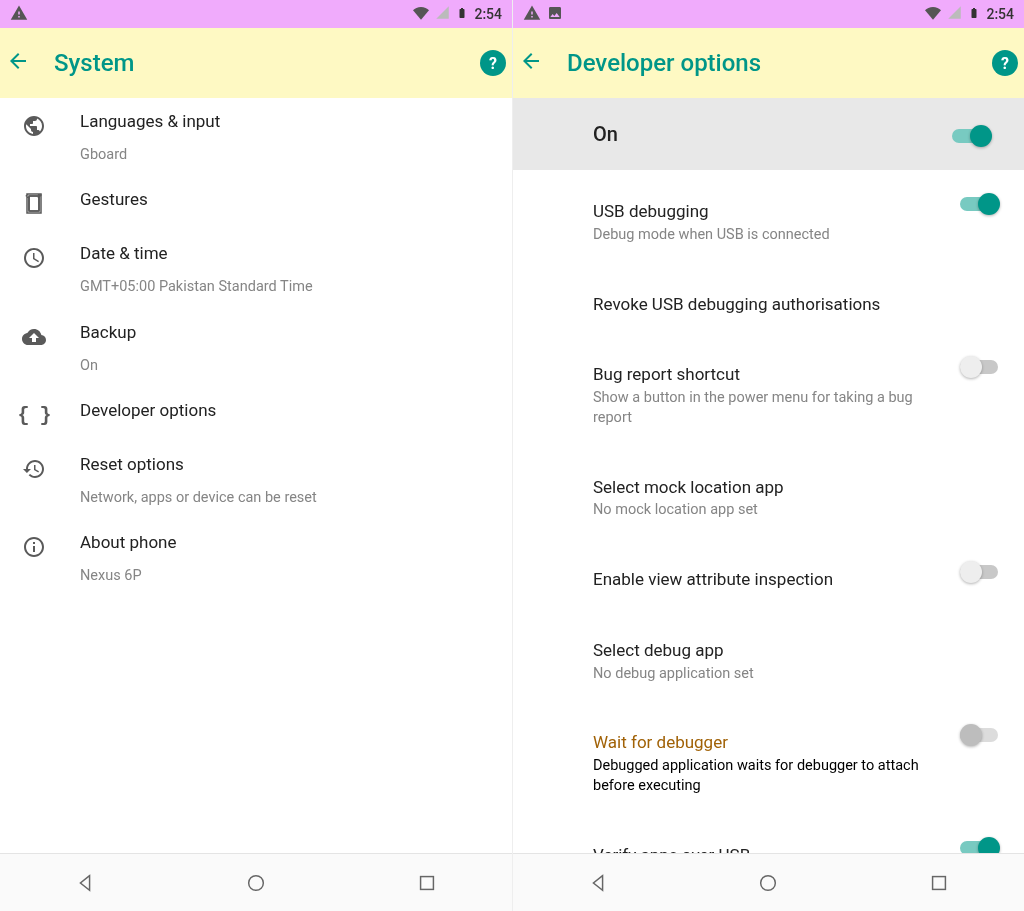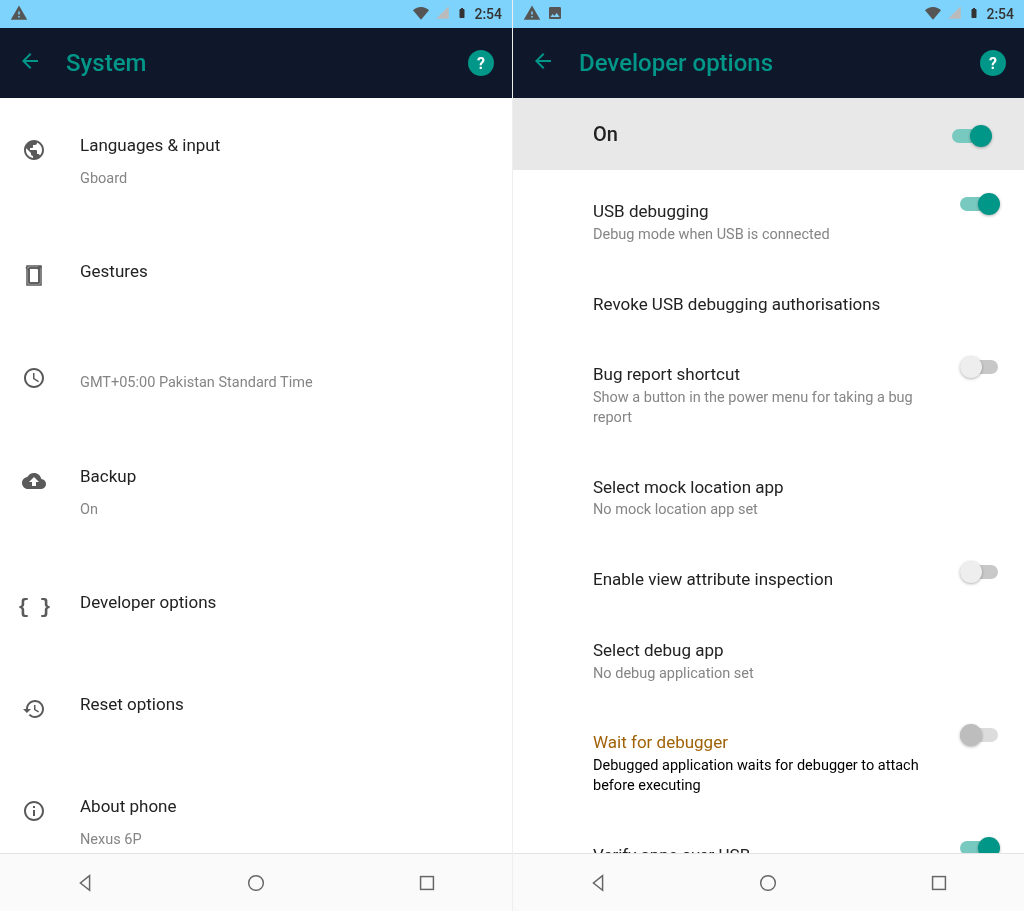--- a/index.html
+++ b/index.html
@@ -10,54 +10,54 @@
   height: 911px;
   overflow: hidden;
   display: flex;
 }
 .phone { width: 512px; height: 911px; display: flex; flex-direction: column; position: relative; }
 .phone + .phone { border-left: 1px solid #eee; }
 
 
 .status-bar {
   height: 28px;
-  background: #7dd3fc;
+  background: #f0abfc;
   display: flex;
   align-items: center;
   justify-content: space-between;
   padding: 0 10px;
   font-size: 14px;
   color: #333;
 }
 .status-left, .status-right { display: flex; align-items: center; gap: 6px; }
 .status-time { font-weight: 500; }
 
 
 .app-bar {
   height: 70px;
-  background: #0f172a;
+  background: #fef9c3;
   display: flex;
   align-items: center;
-  padding: 0 18px;
+  padding: 0 6px;
   gap: 24px;
 }
 .app-bar .back { color: #009688; font-size: 22px; cursor: pointer; }
 .app-title { color: #009688; font-size: 24px; font-weight: 500; flex: 1; }
 .help-btn {
   width: 26px; height: 26px; border-radius: 50%; background: #009688;
   color: #fff; display: flex; align-items: center; justify-content: center;
   font-size: 16px; font-weight: bold; cursor: pointer;
 }
 
 
 .content { flex: 1; overflow-y: auto; background: #fff; }
 .row {
   display: flex;
   align-items: flex-start;
-  padding: 36px 20px;
+  padding: 12px 20px;
   gap: 32px;
   cursor: pointer;
 }
 .row .icon {
   width: 28px; height: 28px; flex-shrink: 0;
   display: flex; align-items: center; justify-content: center;
   color: #5a5a5a; font-size: 20px;
   margin-top: 2px;
 }
 .row .icon svg { width: 24px; height: 24px; fill: #5a5a5a; }
@@ -176,20 +176,21 @@
       </div>
     </div>
 
     <div class="row">
       <div class="icon">
           <svg viewBox="0 0 24 24">
             <path d="M11.99 2C6.47 2 2 6.48 2 12s4.47 10 9.99 10C17.52 22 22 17.52 22 12S17.52 2 11.99 2zM12 20c-4.42 0-8-3.58-8-8s3.58-8 8-8 8 3.58 8 8-3.58 8-8 8zm.5-13H11v6l5.25 3.15.75-1.23-4.5-2.67z"></path>
           </svg>
         </div>
       <div class="text">
+        <div class="title">Date &amp; time</div>
         <div class="subtitle">GMT+05:00 Pakistan Standard Time</div>
       </div>
     </div>
 
     <div class="row">
       <div class="icon">
           <svg viewBox="0 0 24 24">
             <path d="M19.35 10.04C18.67 6.59 15.64 4 12 4 9.11 4 6.6 5.64 5.35 8.04 2.34 8.36 0 10.91 0 14c0 3.31 2.69 6 6 6h13c2.76 0 5-2.24 5-5 0-2.64-2.05-4.78-4.65-4.96zM14 13v4h-4v-4H7l5-5 5 5h-3z"></path>
           </svg>
         </div>
@@ -208,20 +209,21 @@
 
 
     <div class="row">
       <div class="icon">
           <svg viewBox="0 0 24 24">
             <path d="M13 3c-4.97 0-9 4.03-9 9H1l3.89 3.89.07.14L9 12H6c0-3.87 3.13-7 7-7s7 3.13 7 7-3.13 7-7 7c-1.93 0-3.68-.79-4.94-2.06l-1.42 1.42C8.27 19.99 10.51 21 13 21c4.97 0 9-4.03 9-9s-4.03-9-9-9zm-1 5v5l4.28 2.54.72-1.21-3.5-2.08V8H12z"></path>
           </svg>
         </div>
       <div class="text">
         <div class="title">Reset options</div>
+        <div class="subtitle">Network, apps or device can be reset</div>
       </div>
     </div>
 
     <div class="row">
       <div class="icon">
           <svg viewBox="0 0 24 24">
             <path d="M11 17h2v-6h-2v6zm1-15C6.48 2 2 6.48 2 12s4.48 10 10 10 10-4.48 10-10S17.52 2 12 2zm0 18c-4.41 0-8-3.59-8-8s3.59-8 8-8 8 3.59 8 8-3.59 8-8 8zM11 9h2V7h-2v2z"></path>
           </svg>
         </div>
       <div class="text">

